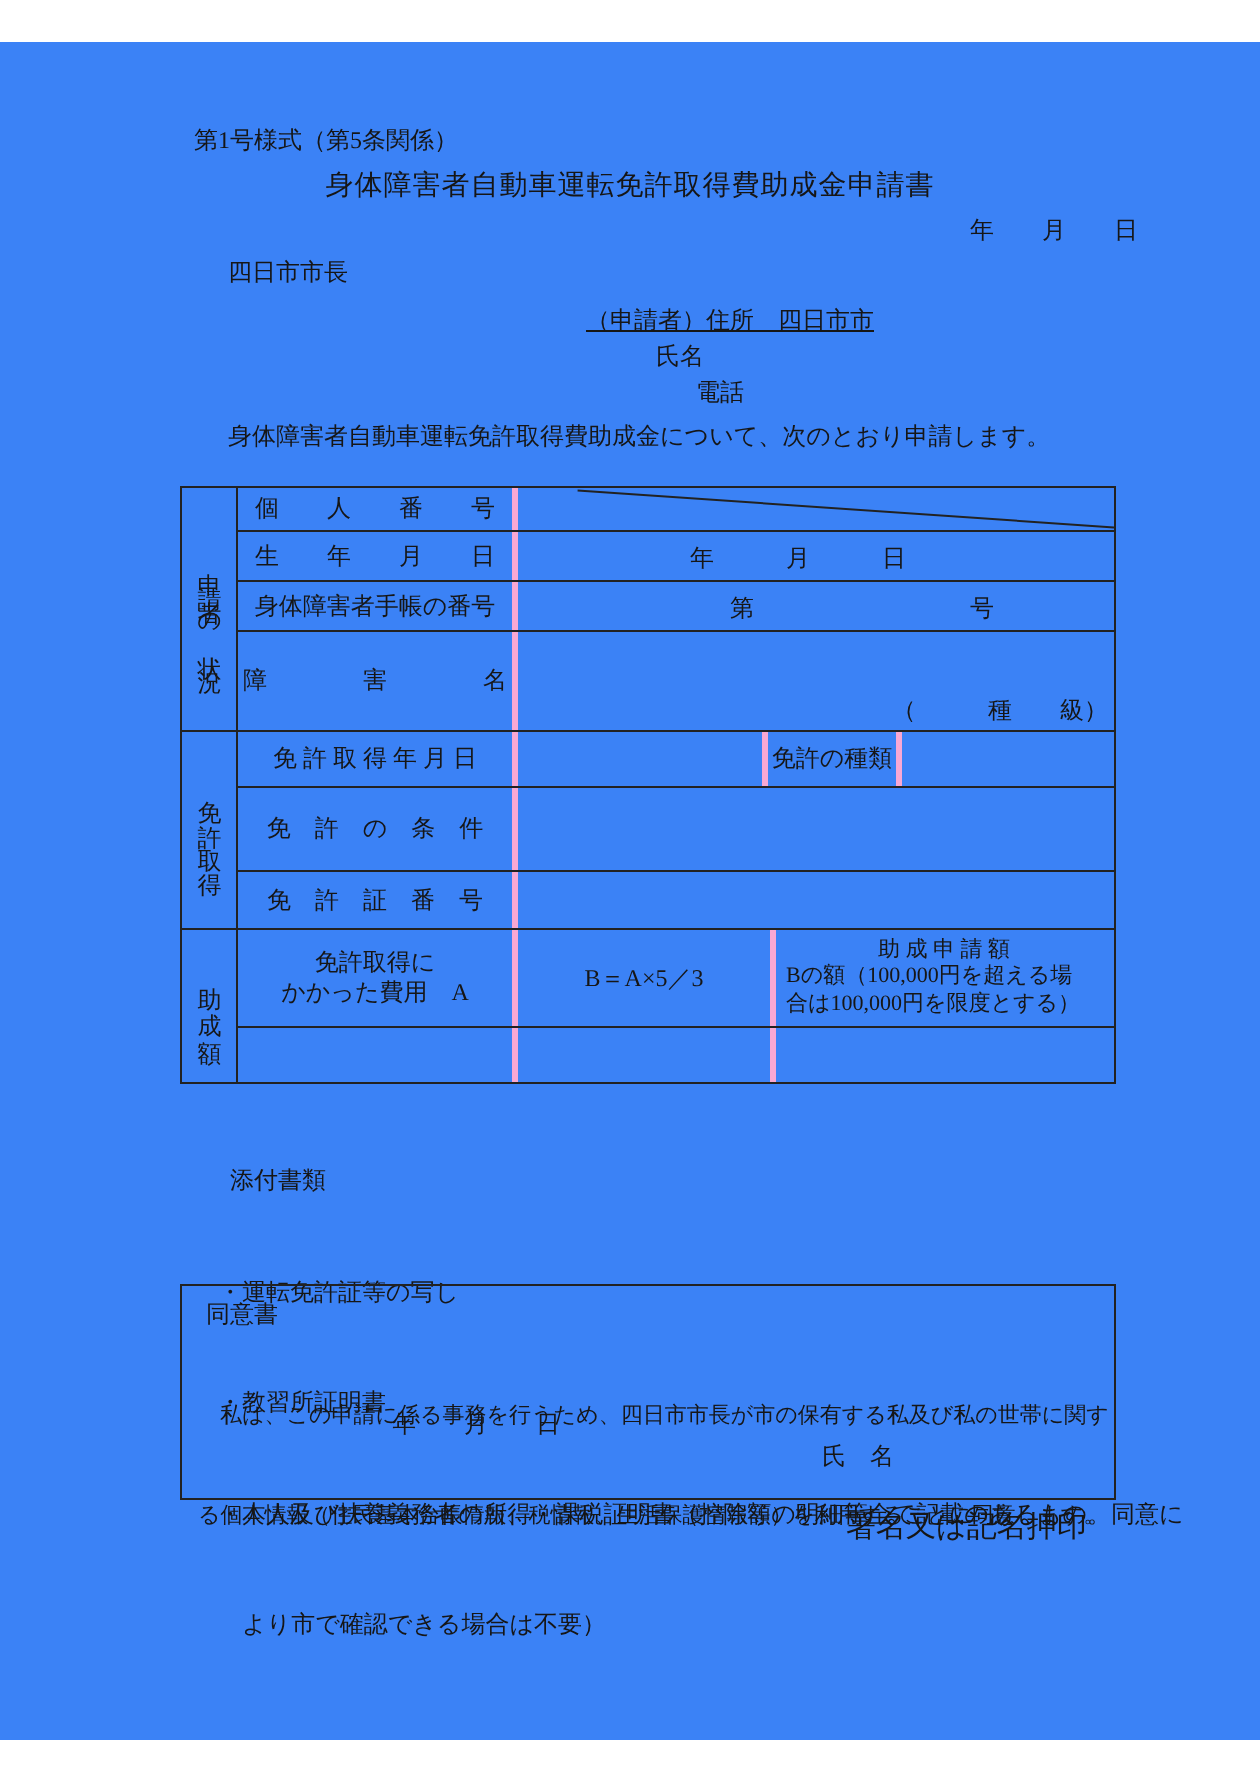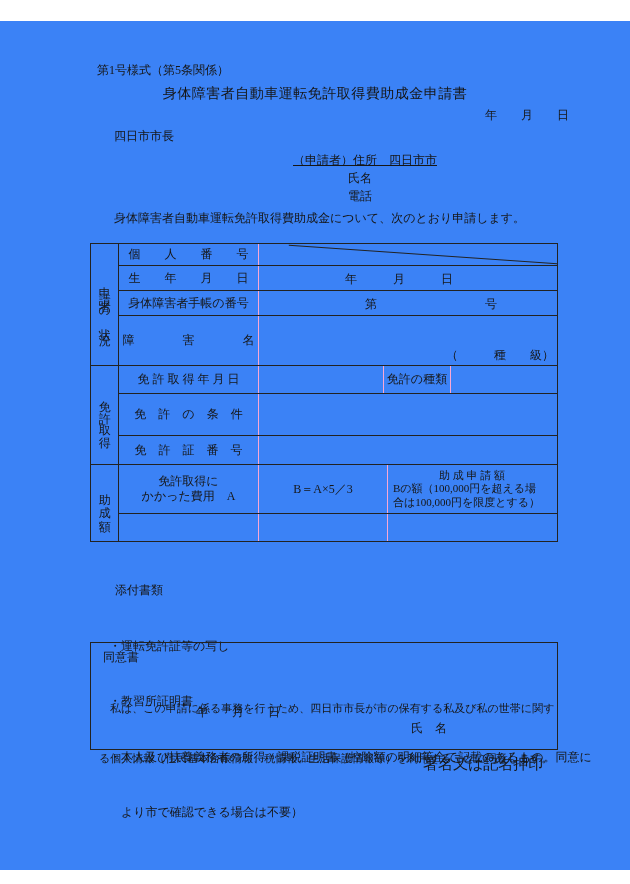--- a/index.html
+++ b/index.html
@@ -8,40 +8,40 @@
     position:relative; width:630px; height:849px; background:#3b82f6;
     color:#161616; font-family:"Liberation Serif","DejaVu Serif",serif;
     font-size:12px; line-height:1.2; overflow:hidden;margin-top:21px;
   }
   .abs { position:absolute; white-space:pre; }
   .form-number { left:97px; top:42px; }
   .doc-title { left:0; top:65px; width:100%; text-align:center; font-size:14px; letter-spacing:0.5px; }
   .date-top { left:485px; top:87px; }
   .addressee { left:114px; top:108px; }
   .applicant-address { left:293px; top:132px;text-decoration:underline; }
-  .applicant-name { left:348px; top:150px; }
+  .applicant-name { left:328px; top:150px; }
   .applicant-phone { left:348px; top:168px; }
   .intro { left:114px; top:190px; }
 
   
   .main-table { position:absolute; left:90px; top:222px; width:468px; border:1.5px solid #222; display:flex; flex-direction:column; }
   .section { display:flex; }
   .section + .section { border-top:1px solid #222; }
   .group-cell {
     flex:0 0 28px; border-right:1px solid #222;
     writing-mode:vertical-rl; text-orientation:upright;
     display:flex; align-items:center; justify-content:center;
   }
   .gc-a { letter-spacing:7px; }
   .gc-b { letter-spacing:12px; }
   .gc-c { letter-spacing:13px; }
   .rows { flex:1 1 auto; display:flex; flex-direction:column; }
   .row { display:flex; }
   .row + .row { border-top:1px solid #222; }
-  .row > div { border-right:1px solid #f9a8d4; position:relative; white-space:pre; }
+  .row > div { border-right:3px solid #f9a8d4; position:relative; white-space:pre; }
   .row > div:last-child { border-right:none; }
   .label-cell { flex:0 0 140px; display:flex; align-items:center; justify-content:center; }
   .cell { flex:1 1 auto; }
   .w125 { flex:0 0 125px; }
   .w67 { flex:0 0 67px; }
   .w129 { flex:0 0 129px; }
   .center { display:flex; align-items:center; justify-content:center; }
   .two-line { flex-direction:column; line-height:15px; }
   .subsidy { display:flex; flex-direction:column; justify-content:center; align-items:flex-start; font-size:11px; line-height:13.5px; padding-left:5px;text-align:right; }
   .subsidy .line1 { align-self:center; padding-right:6px; }

